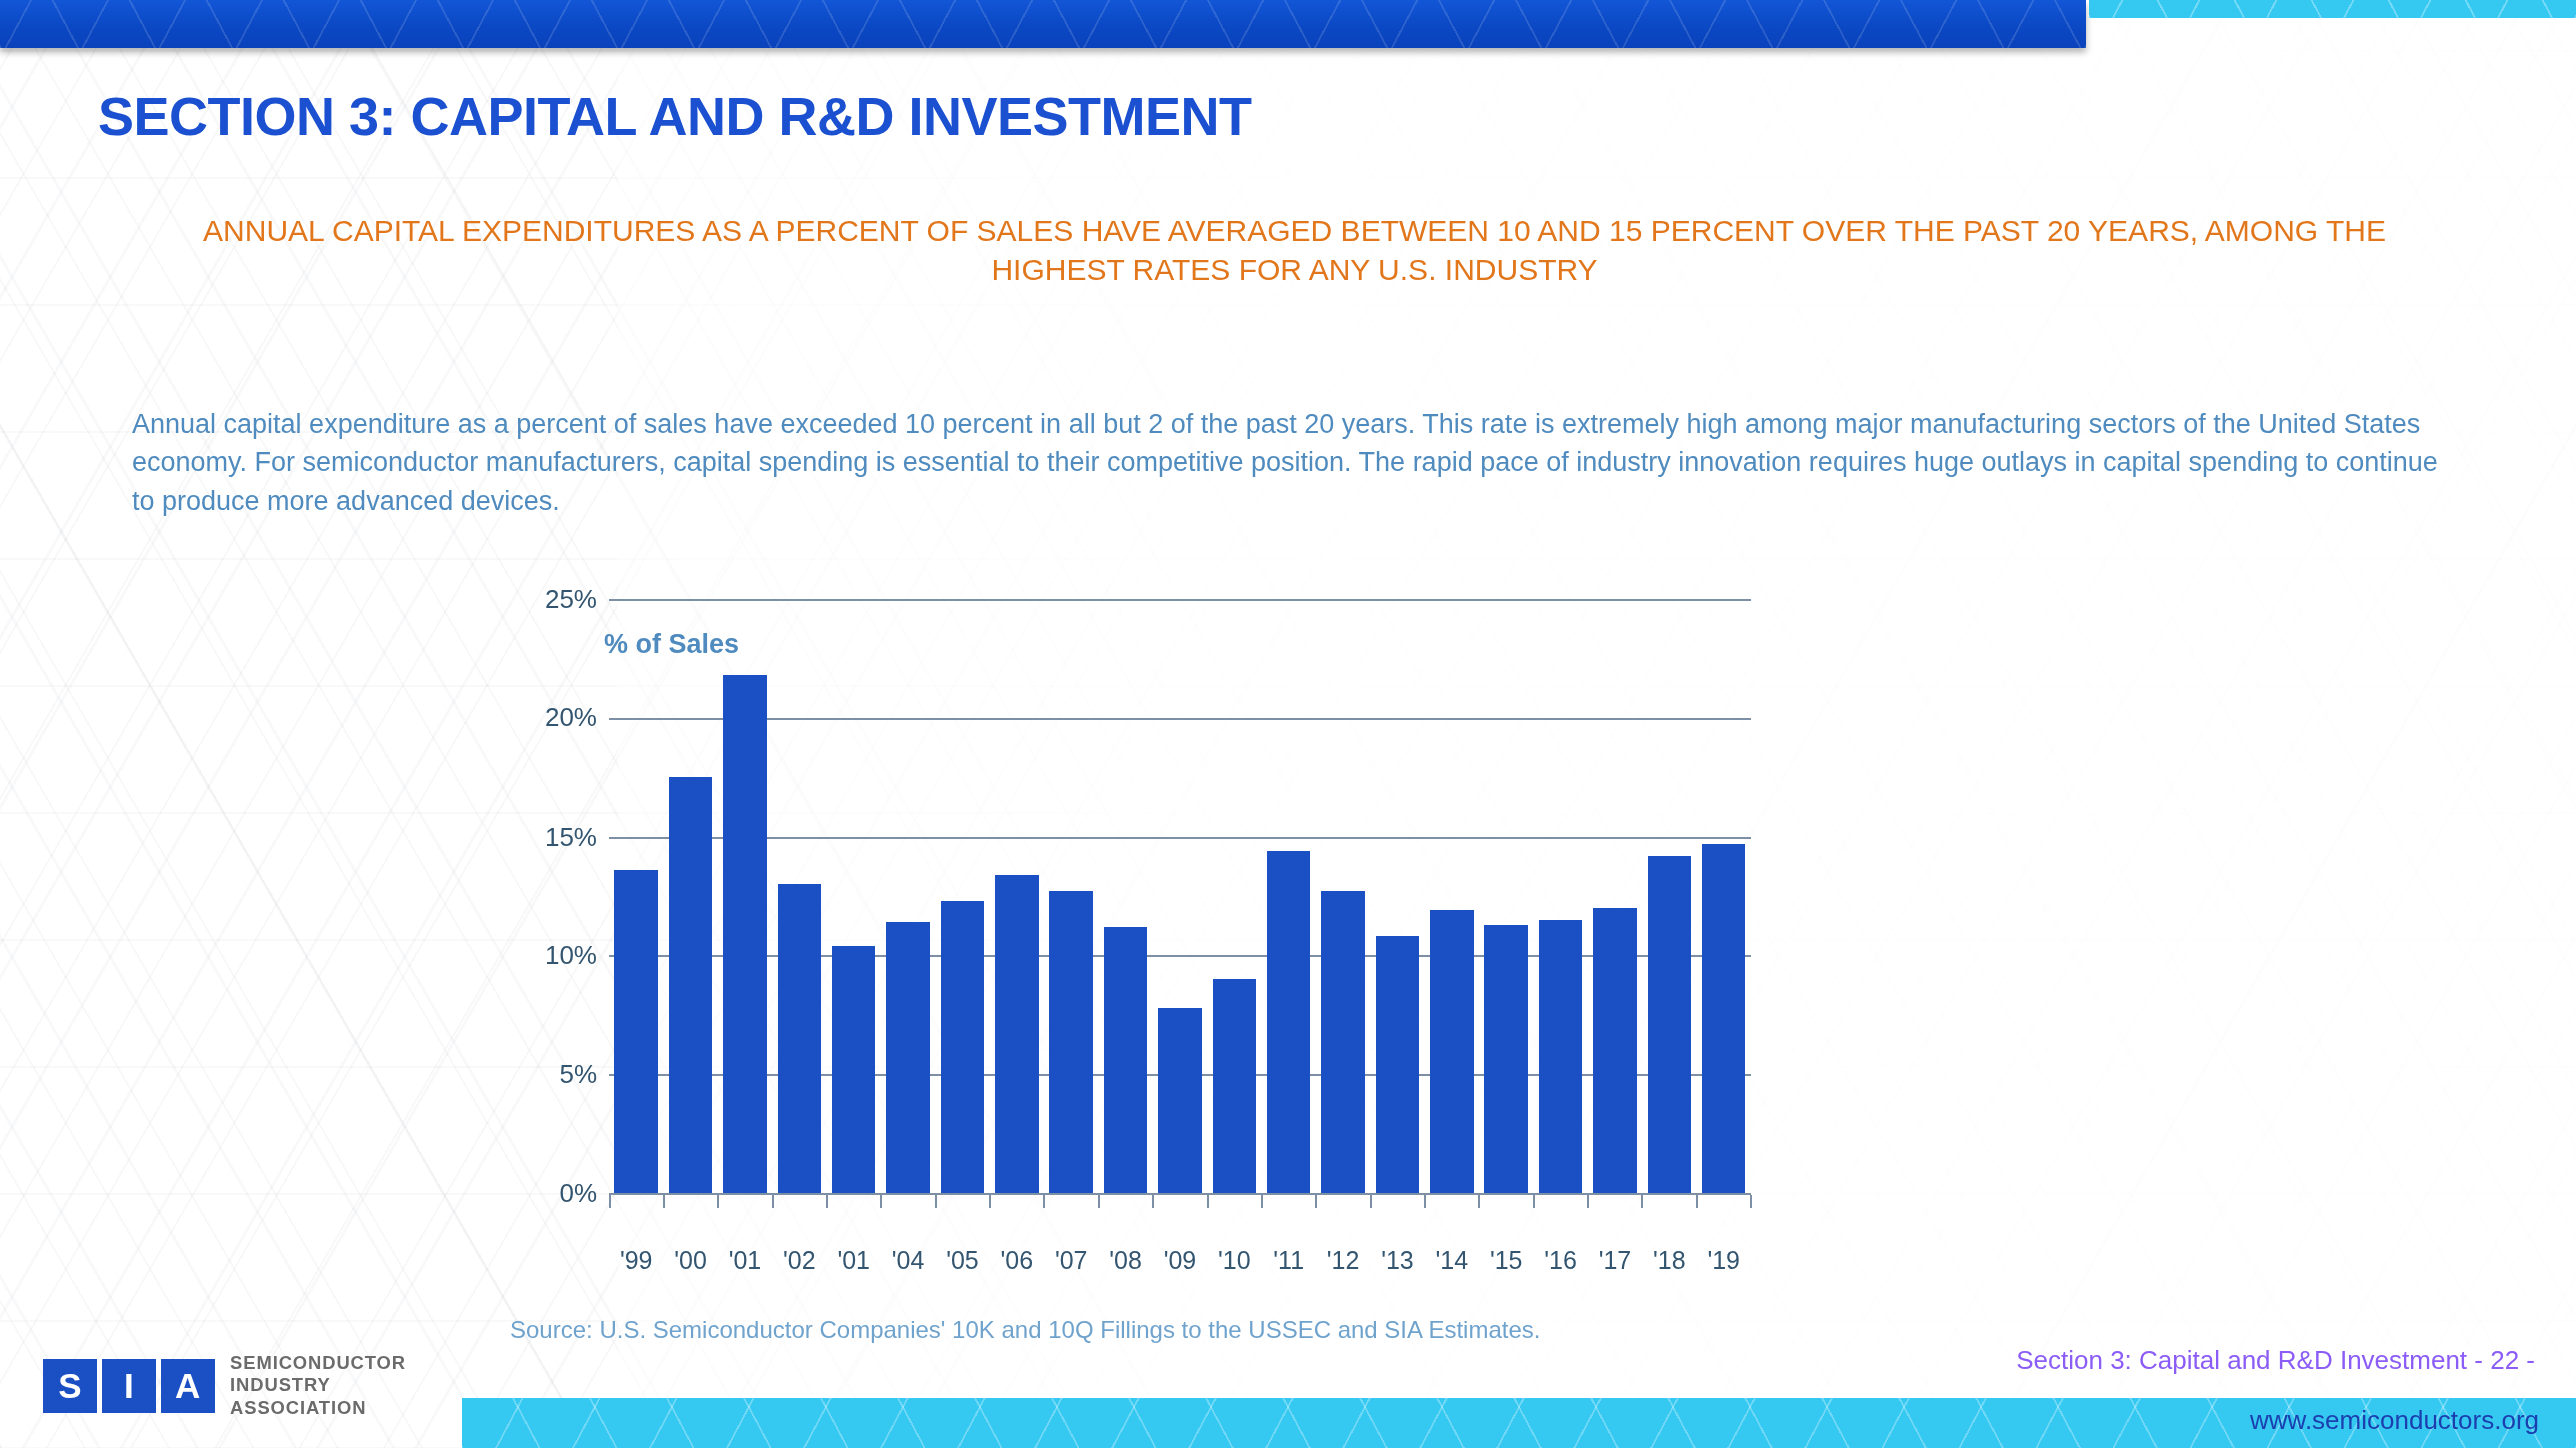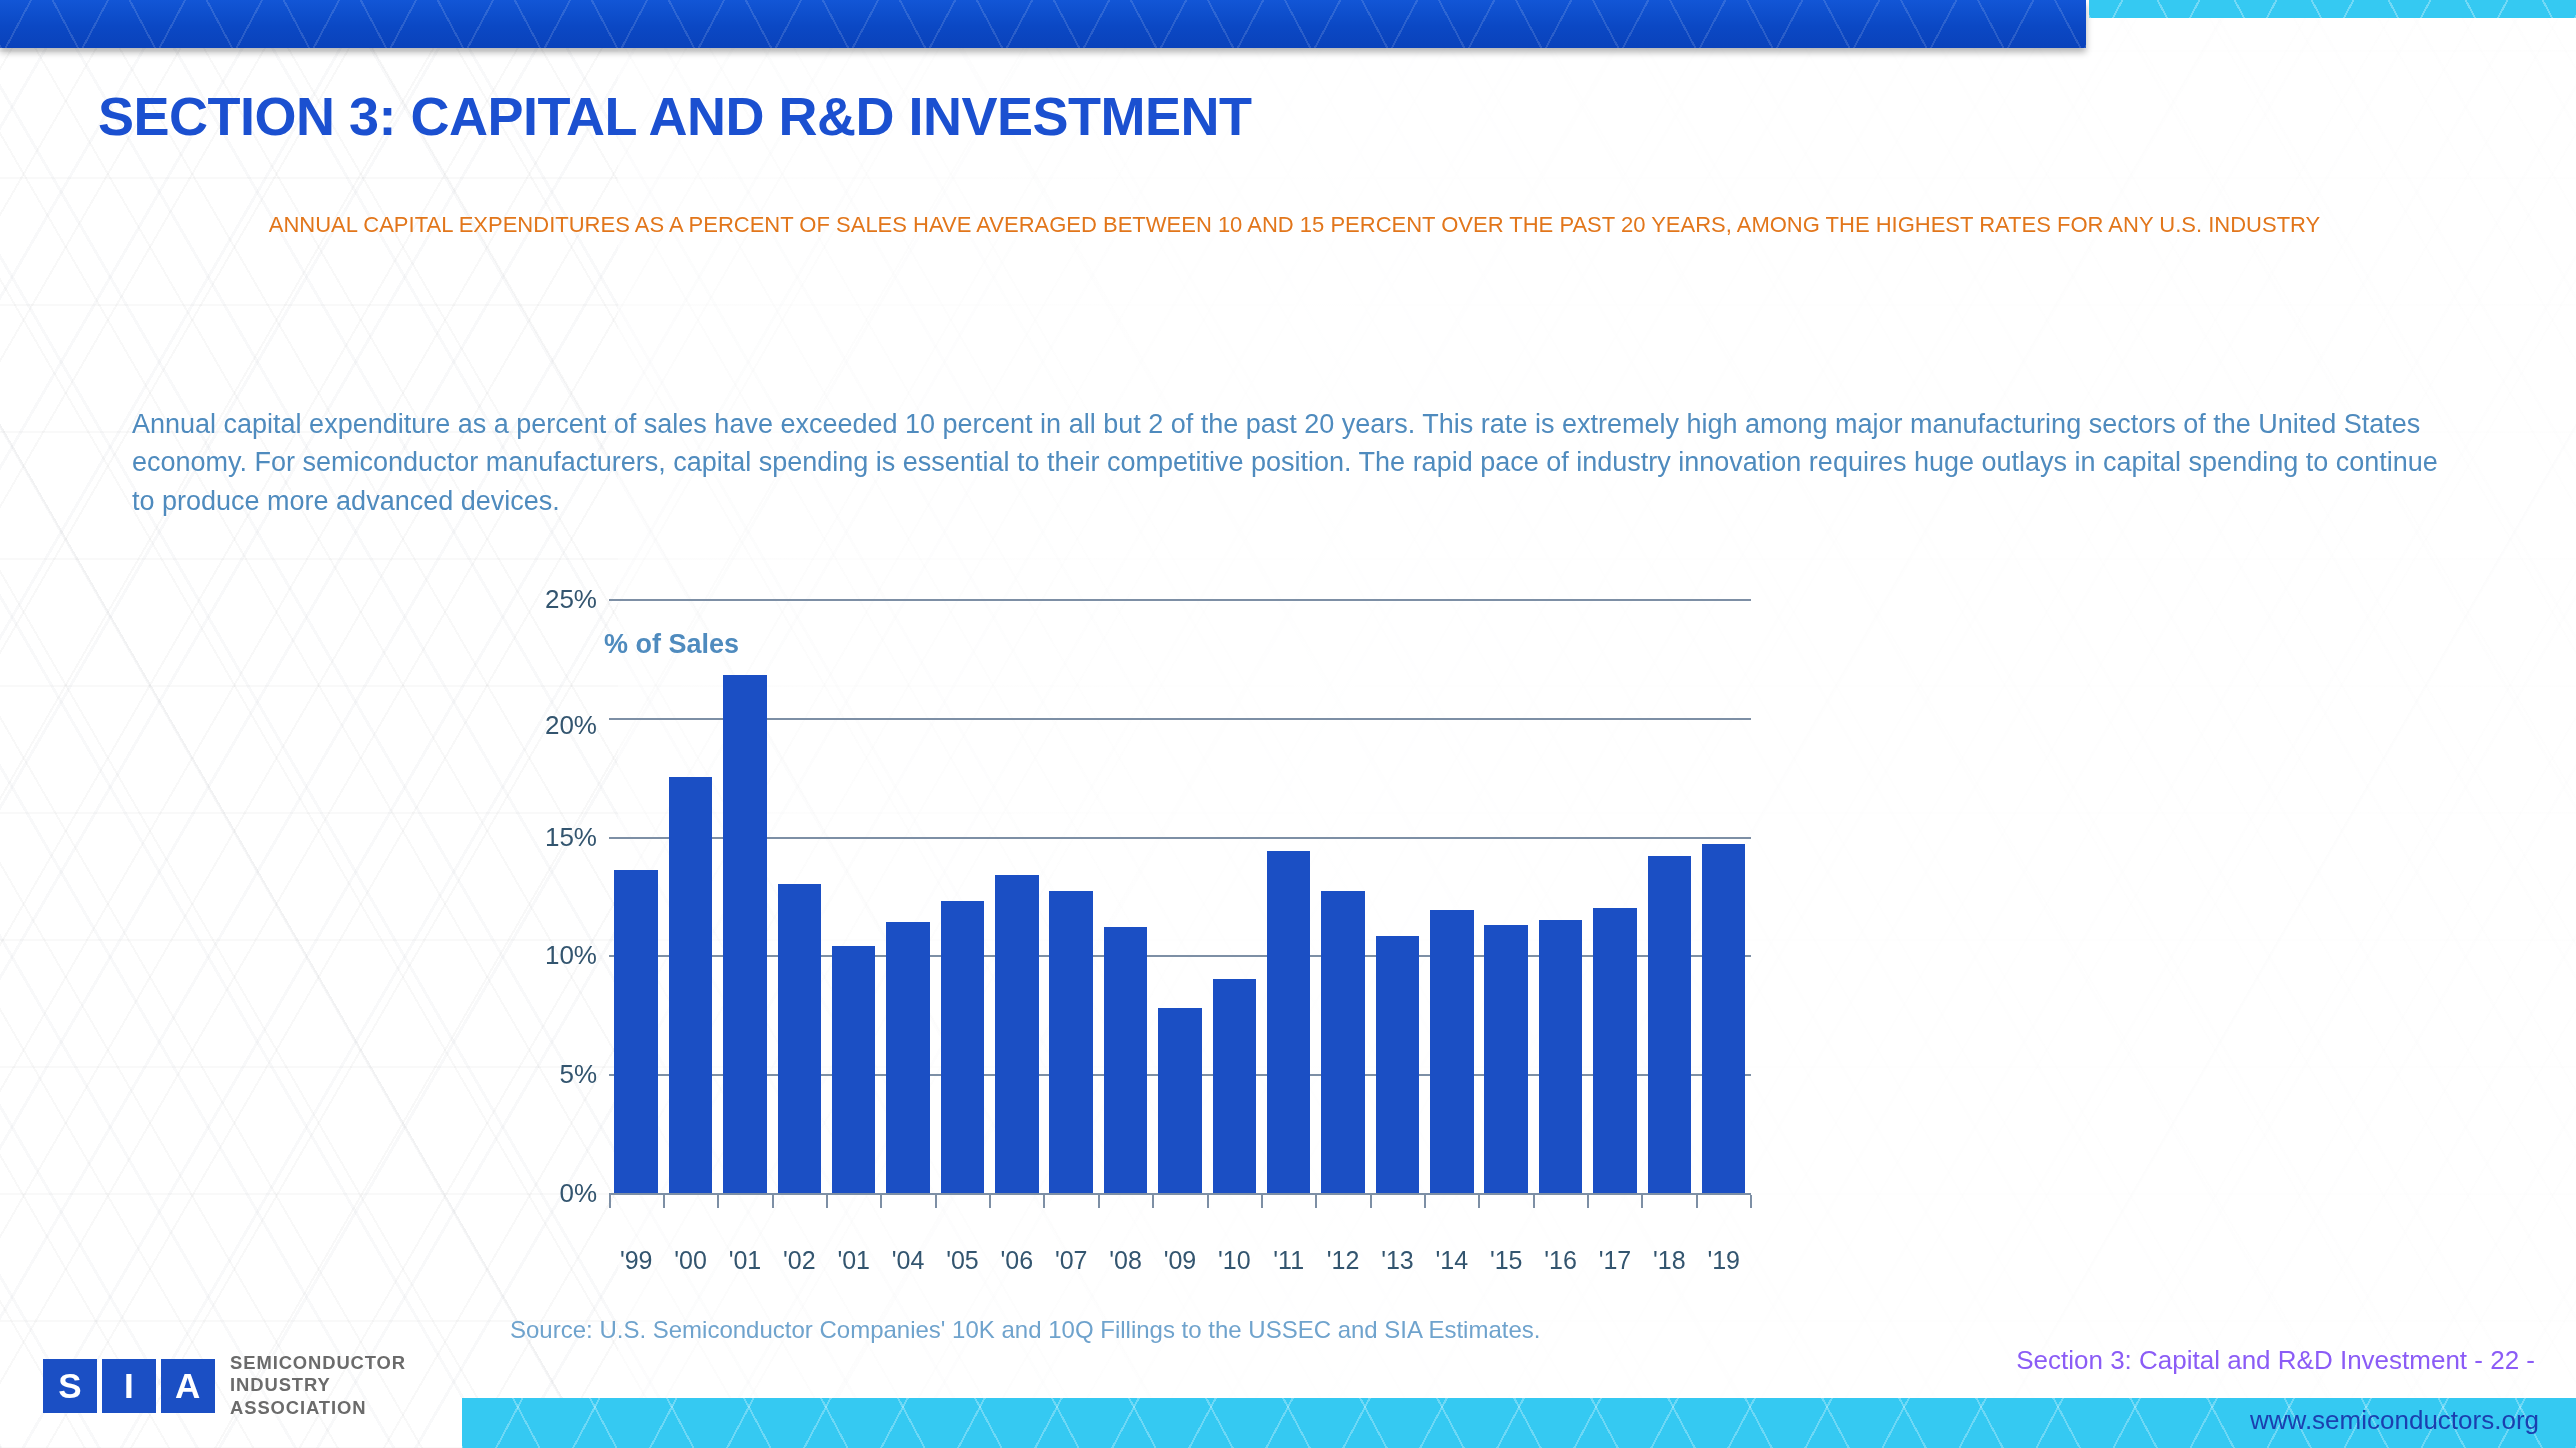--- a/index.html
+++ b/index.html
@@ -61,21 +61,21 @@
   }
 
   
   .slide-title{
     position:absolute;left:98px;top:85px;
     font-size:54px;font-weight:bold;color:#1b50d0;
     letter-spacing:-0.5px;white-space:nowrap;
   }
   .subtitle{
     position:absolute;left:145px;top:211px;width:2299px;
-    text-align:center;font-size:22px;color:#e2761b;line-height:1.30;
+    text-align:center;font-size:30px;color:#e2761b;line-height:1.30;
   }
   .body-copy{
     position:absolute;left:132px;top:357px;width:2328px;
     font-size:27px;color:#4f8bbe;line-height:1.42;margin-top:48px;
   }
 
   
   .chart-wrap{position:absolute;left:0;top:0;width:2576px;height:1449px;pointer-events:none;}
   .chart-wrap > *{pointer-events:auto;}
 
@@ -164,21 +164,21 @@
 <div class="top-blue"></div>
 <div class="top-cyan"></div>
 
 <div class="slide-title">SECTION 3: CAPITAL AND R&amp;D INVESTMENT</div>
 <div class="subtitle">ANNUAL CAPITAL EXPENDITURES AS A PERCENT OF SALES HAVE AVERAGED BETWEEN 10 AND 15 PERCENT OVER THE PAST 20 YEARS, AMONG THE HIGHEST RATES FOR ANY U.S. INDUSTRY</div>
 <div class="body-copy">Annual capital expenditure as a percent of sales have exceeded 10 percent in all but 2 of the past 20 years. This rate is extremely high among major manufacturing sectors of the United States economy. For semiconductor manufacturers, capital spending is essential to their competitive position. The rapid pace of industry innovation requires huge outlays in capital spending to continue to produce more advanced devices.</div>
 
 <div class="chart-wrap">
   <div class="ytick-col" id="yticks">
       <div class="ylab" style="top: 0px;">25%</div>
-      <div class="ylab" style="top: 126px;">20%</div>
+      <div class="ylab" style="top: 118px;">20%</div>
       <div class="ylab" style="top: 238px;">15%</div>
       <div class="ylab" style="top: 356px;">10%</div>
       <div class="ylab" style="top: 475px;">5%</div>
       <div class="ylab" style="top: 594px;">0%</div>
     </div>
   <div class="plot" id="plot">
       <div class="gridline" style="top: 0px; background: rgb(125, 143, 165);"></div>
       <div class="gridline" style="top: 119px; background: rgb(125, 143, 165);"></div>
       <div class="gridline" style="top: 238px; background: rgb(125, 143, 165);"></div>
       <div class="gridline" style="top: 356px; background: rgb(125, 143, 165);"></div>

